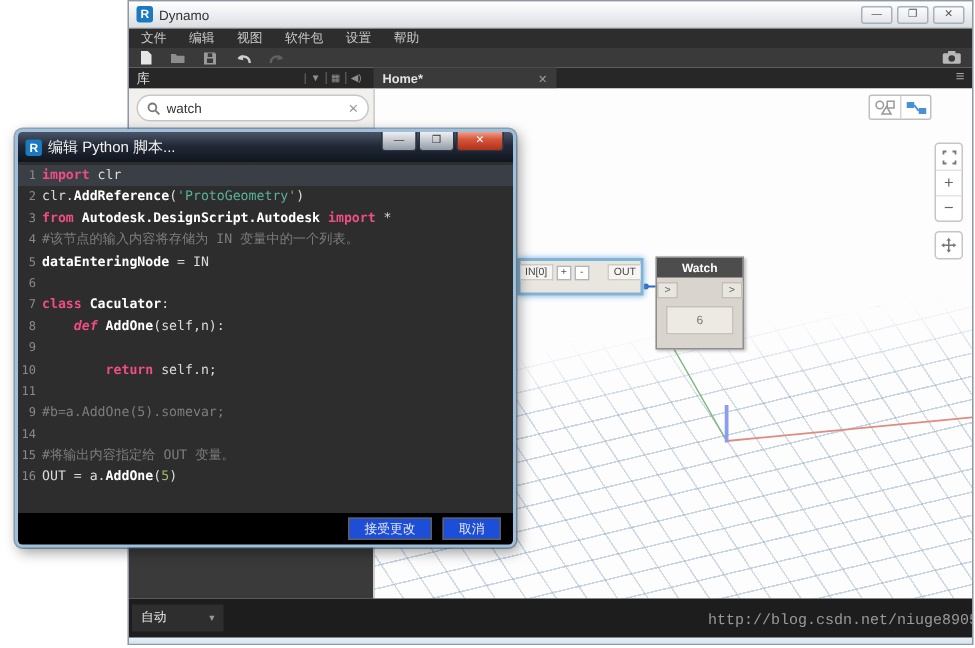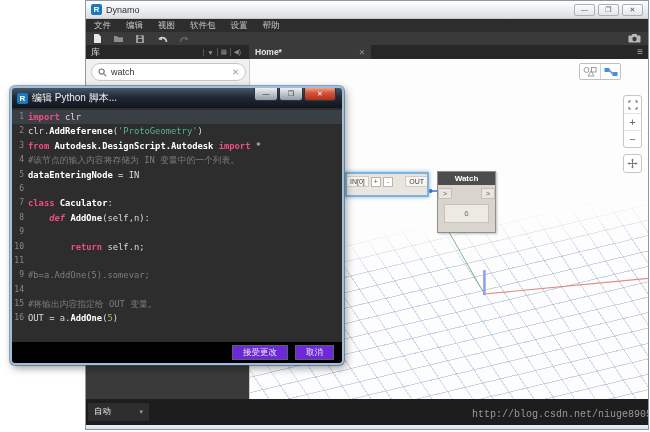--- a/index.html
+++ b/index.html
@@ -123,21 +123,21 @@
   .code-text { white-space:pre; font-size:8.8px; color:#dcdcdc; }
   .kw  { color:#ef4d84; font-weight:bold;text-align:right; }
   .kwi { color:#ef4d84; font-weight:bold; font-style:italic; }
   .str { color:#58b098; }
   .com { color:#7d7d7d; }
   .num { color:#9ebd6d; }
   .bld { color:#ffffff; font-weight:bold; }
   .pl  { color:#dcdcdc; }
   .dlg-footer { height:21px; background:#000; display:flex; justify-content:flex-end;
     align-items:center; gap:7px; padding:0 8px; border-radius:0 0 3px 3px; }
-  .dlg-footer button { height:15px; background:#6d28d9; border:1px solid #5f5f5f;
+  .dlg-footer button { height:15px; background:#1d4ed8; border:1px solid #5f5f5f;
     color:#e8e8e8; font-size:8.5px; padding:0 10px; font-family:inherit; }
 </style>
 </head>
 <body>
 
 <div class="stage">
 
   <div class="main-window">
 
     <div class="titlebar">

